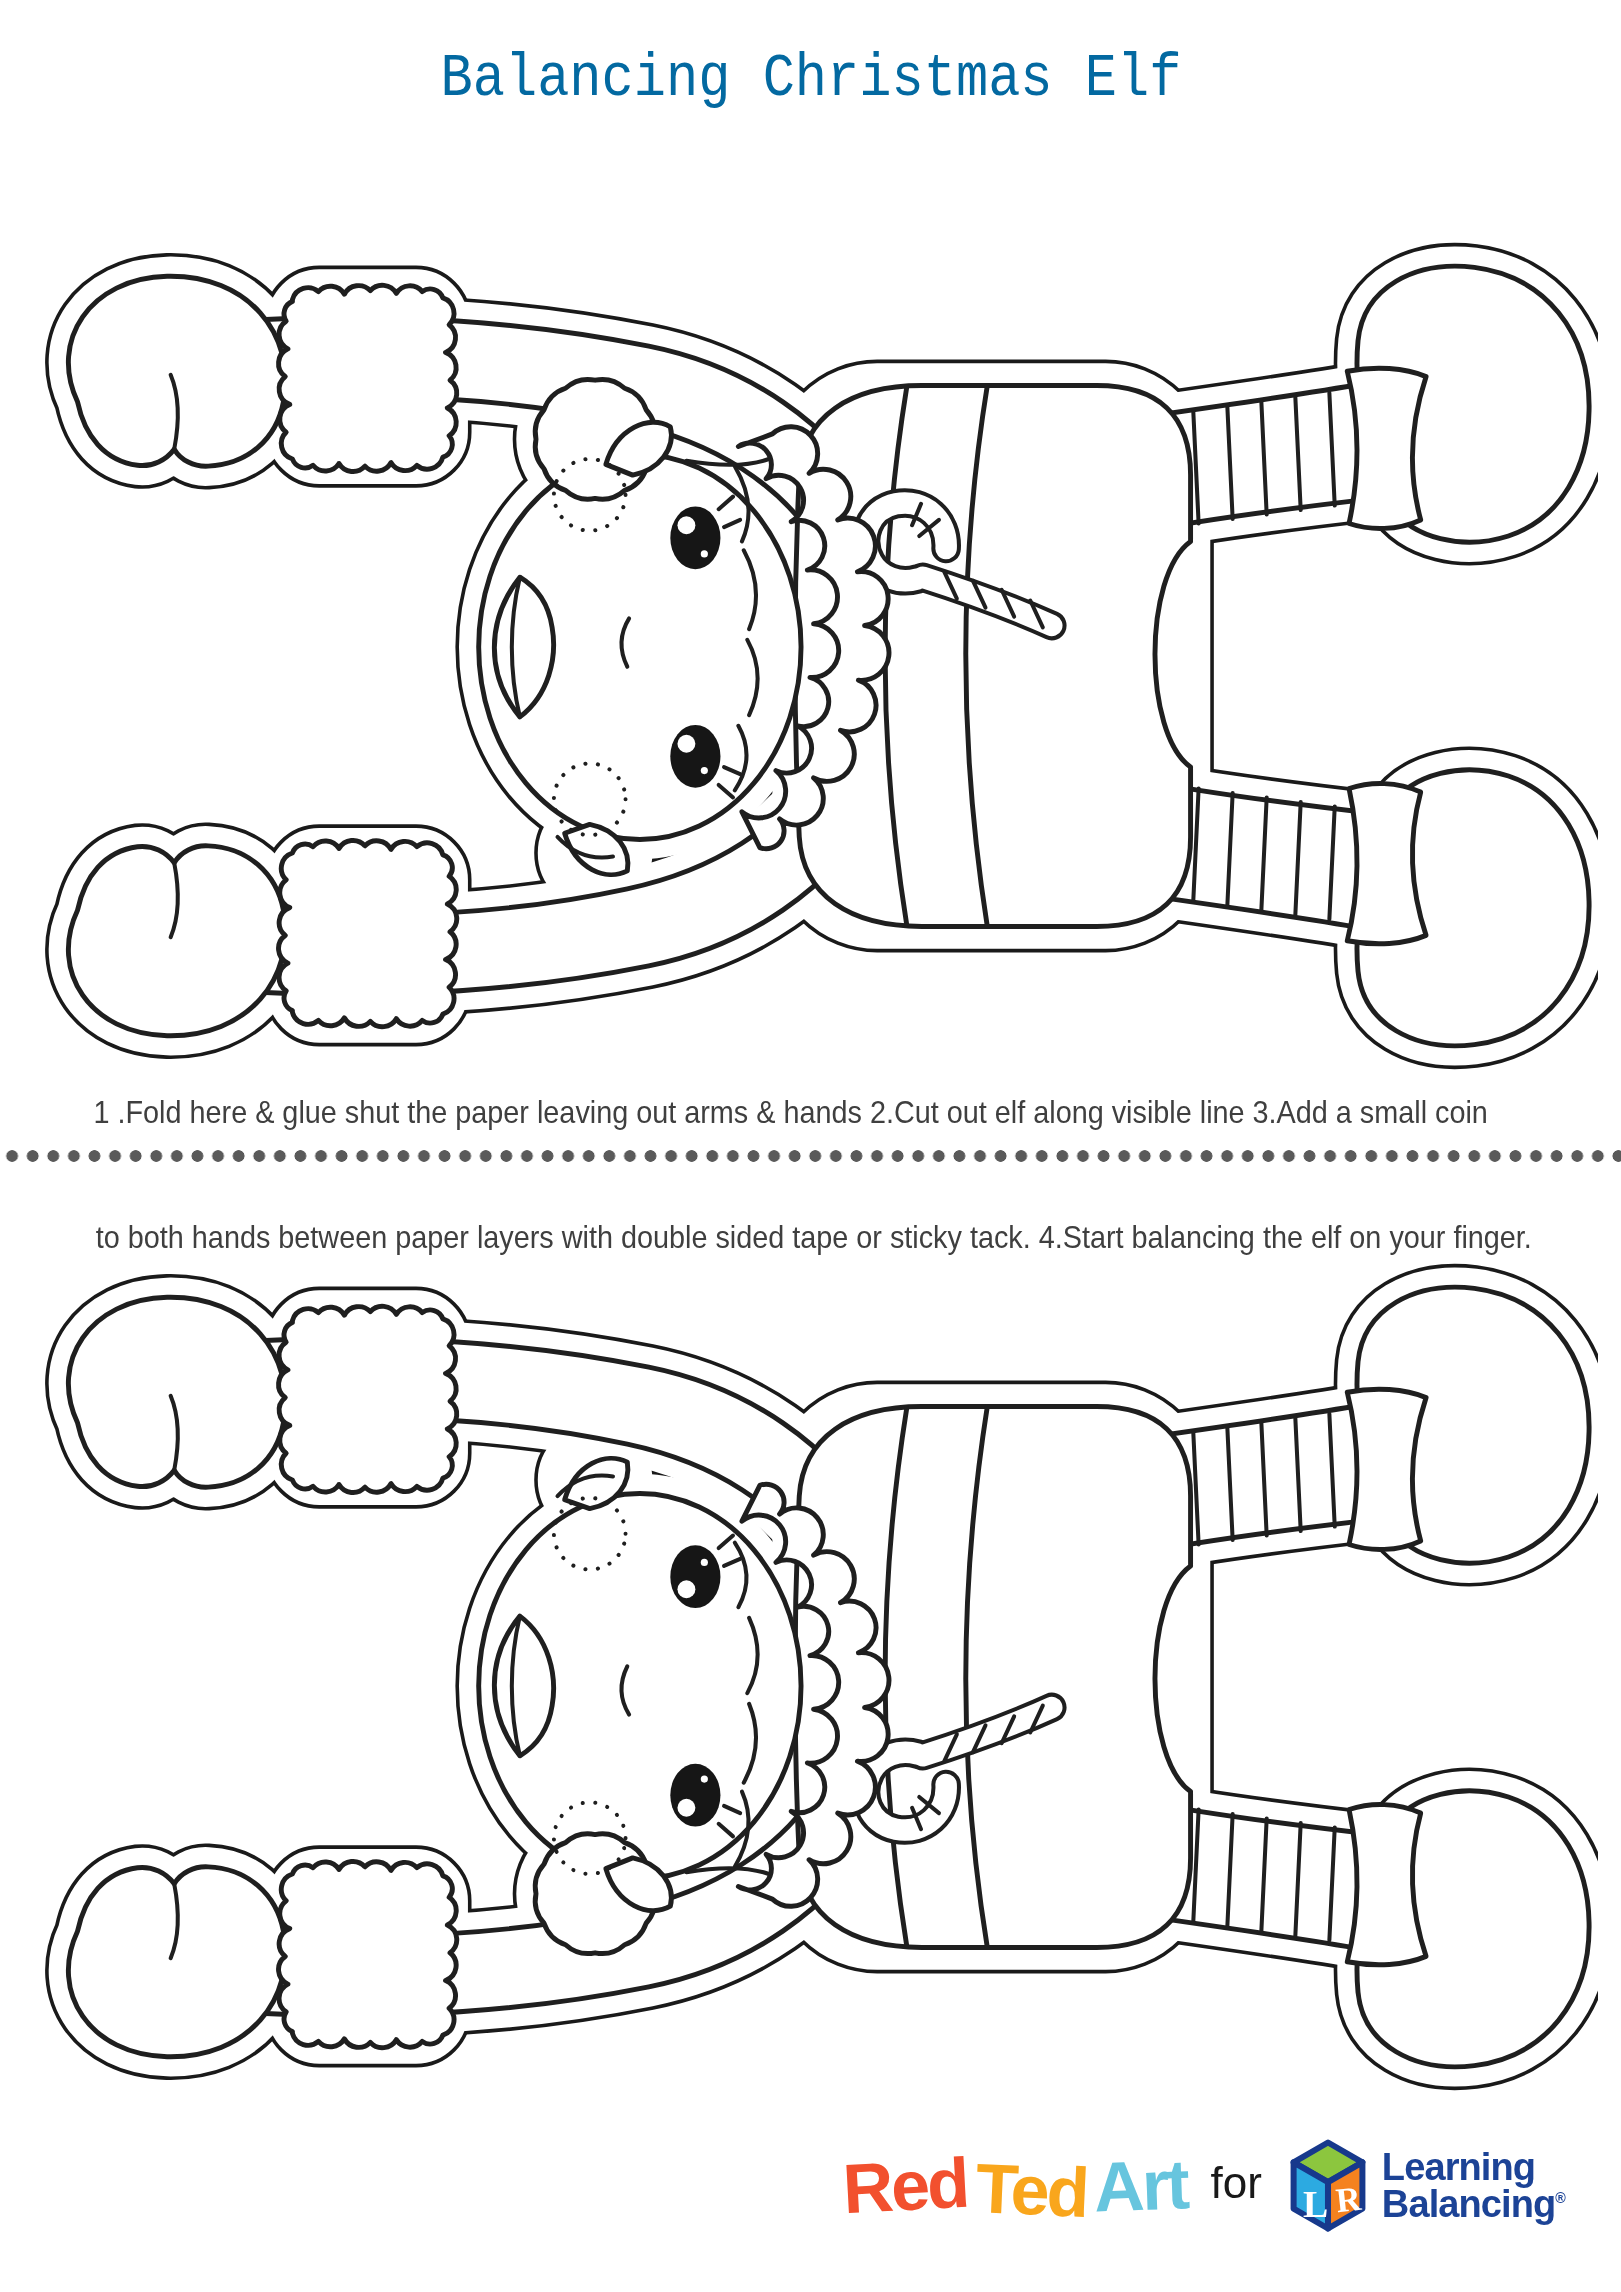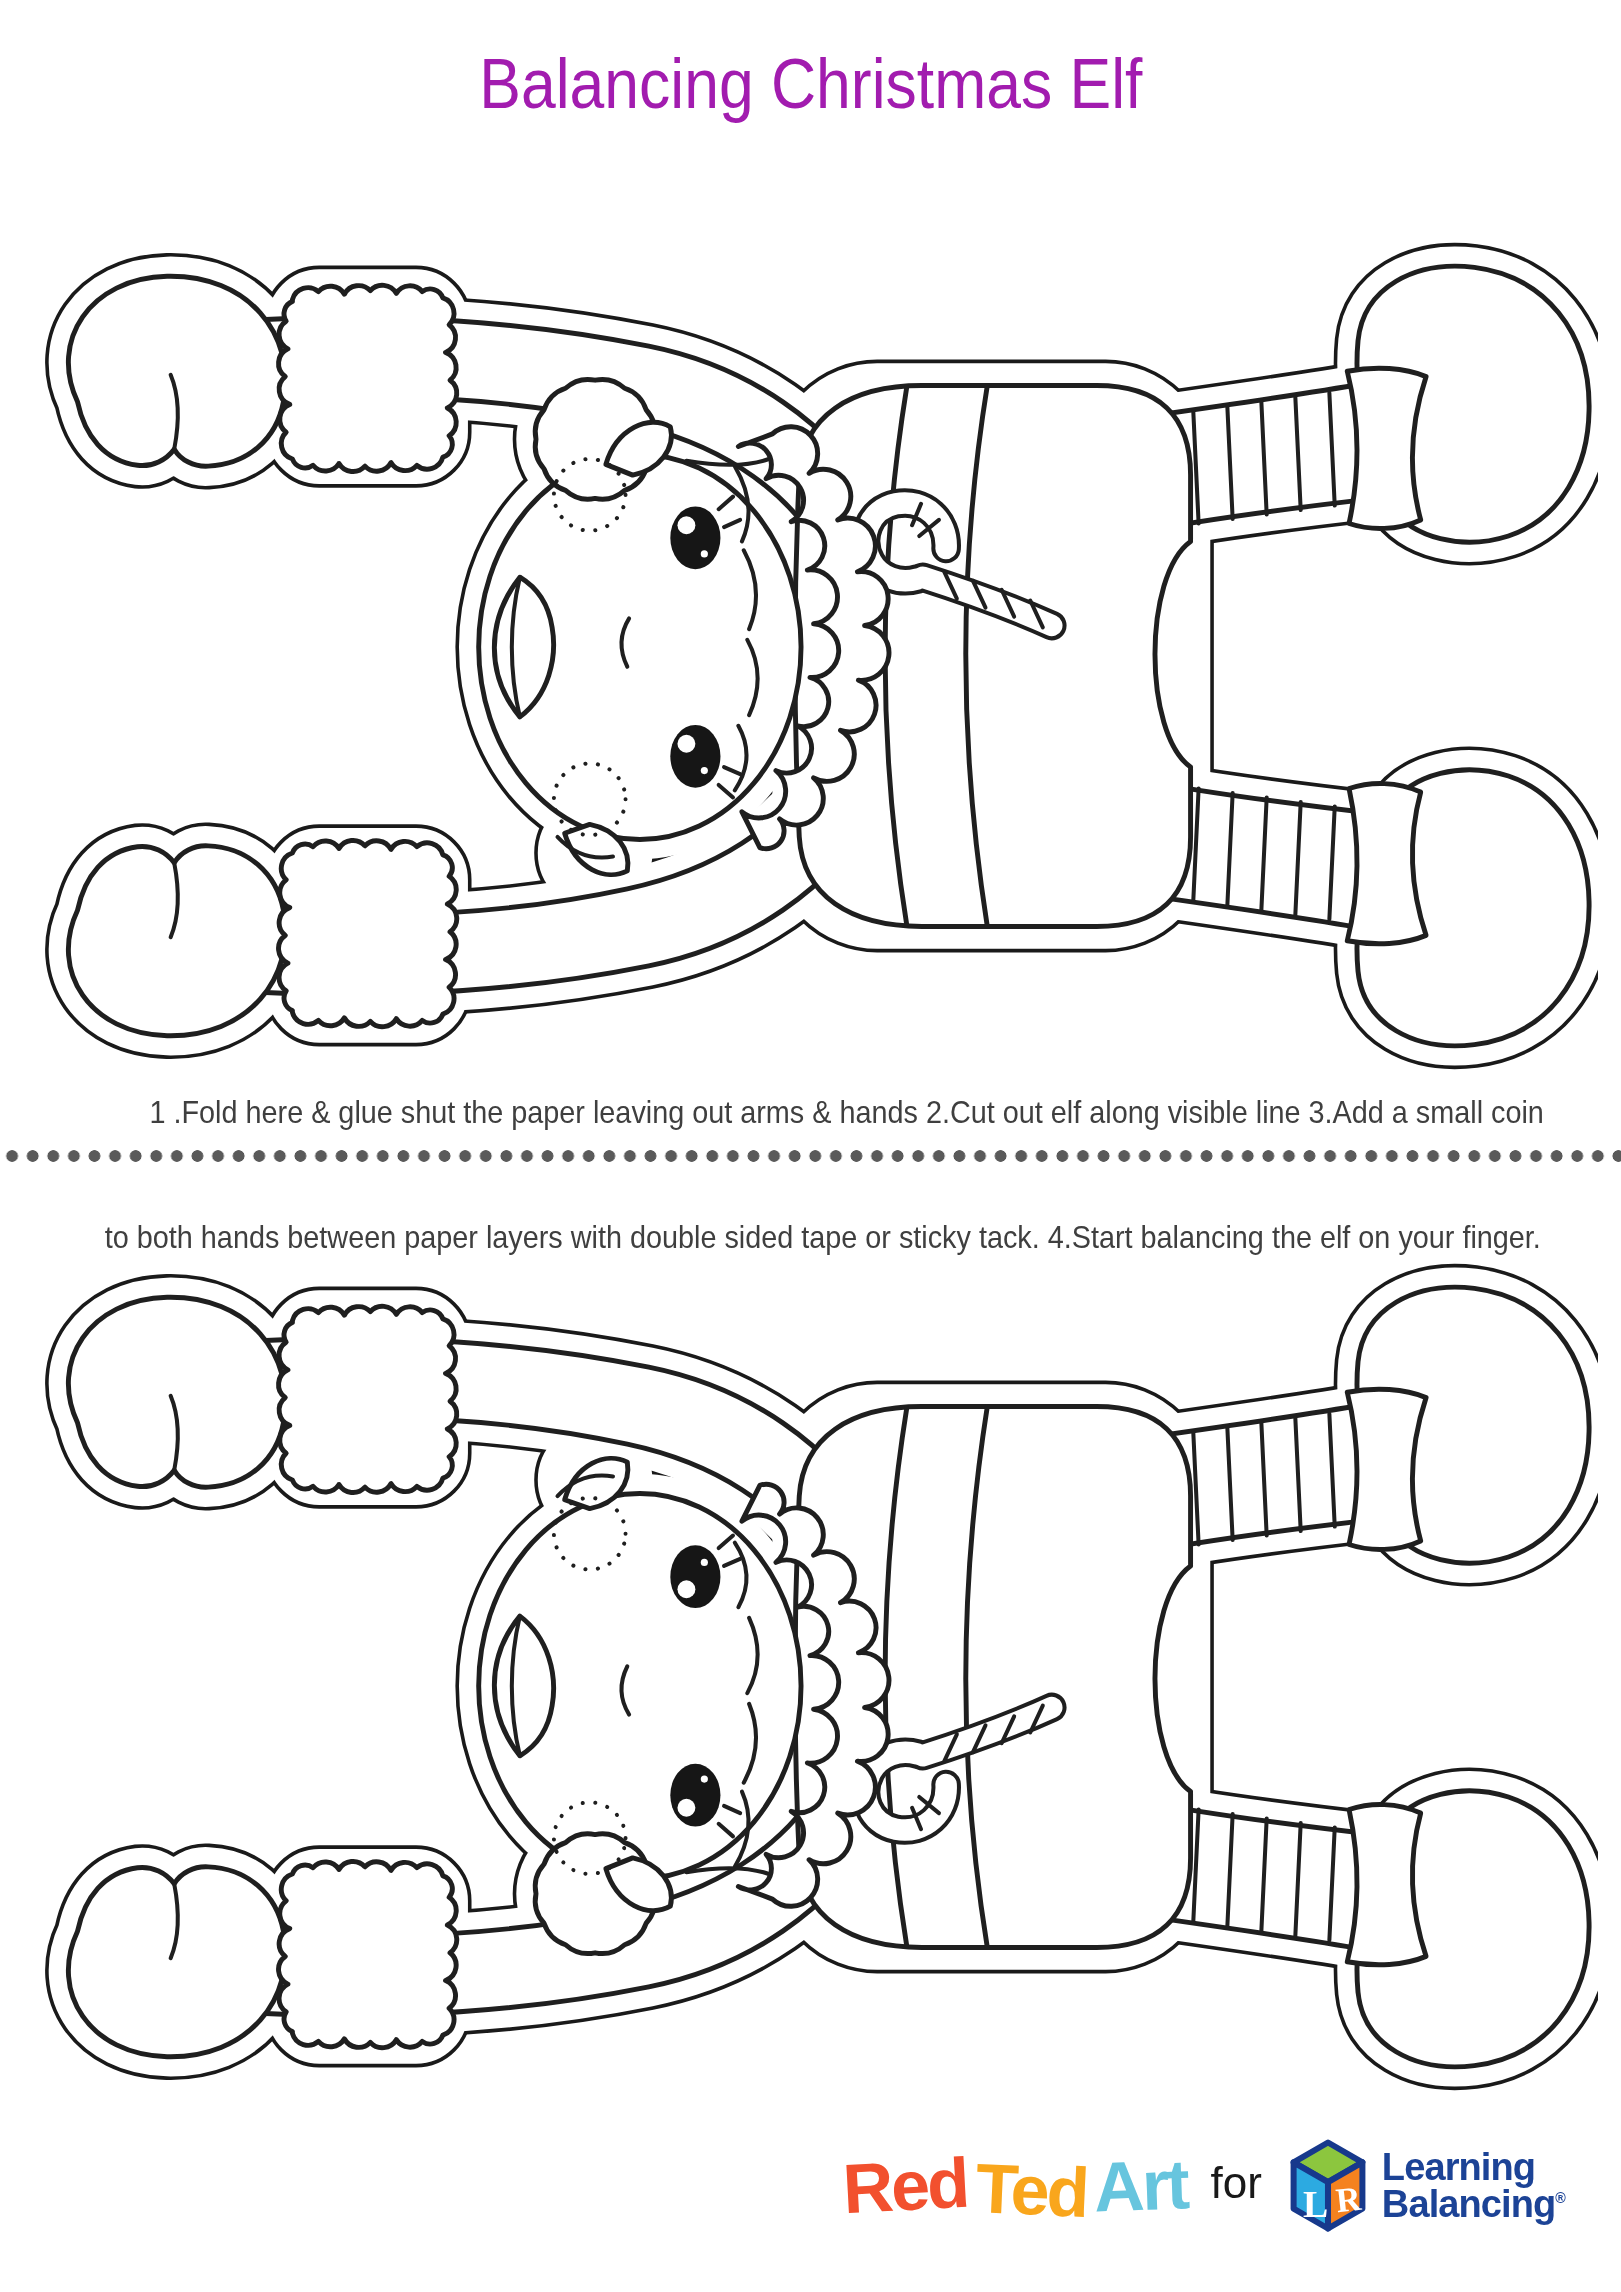--- a/index.html
+++ b/index.html
@@ -6,26 +6,26 @@
   .page{
     position:relative;
     width:1621px;height:2293px;
     background:#ffffff;
     overflow:hidden;
     font-family:"Liberation Sans",sans-serif;
   }
   .title{
     position:absolute;top:45px;left:0;width:1621px;
     text-align:center;
-    font-size:71px;line-height:1.1;font-weight:400;
-    color:#a21caf;white-space:nowrap;
+    font-size:61px;line-height:1.1;font-weight:400;
+    color:#0369a1;white-space:nowrap;font-family:Liberation Mono, monospace;
   }
   .title .squeeze{display:inline-block;transform:scaleX(0.88);transform-origin:center;}
   .instr{
-    position:absolute;left:0;width:1621px;text-align:right;
+    position:absolute;left:16px;width:1372px;text-align:right;
     font-size:32px;color:#3f3f3f;white-space:nowrap;
   }
   .instr .squeeze{display:inline-block;transform:scaleX(0.9);transform-origin:center;}
   .instr.l1{top:1094px;}
   .instr.l2{top:1173px;margin-top:46px;}
   .fold-line{
     position:absolute;top:1149px;left:0;width:1621px;height:14.3px;
     background-image:radial-gradient(circle, #5a5a5a 5.6px, rgba(0,0,0,0) 6.2px);
     background-size:20.6px 14.3px;background-repeat:repeat-x;background-position:1.8px 0;
   }

